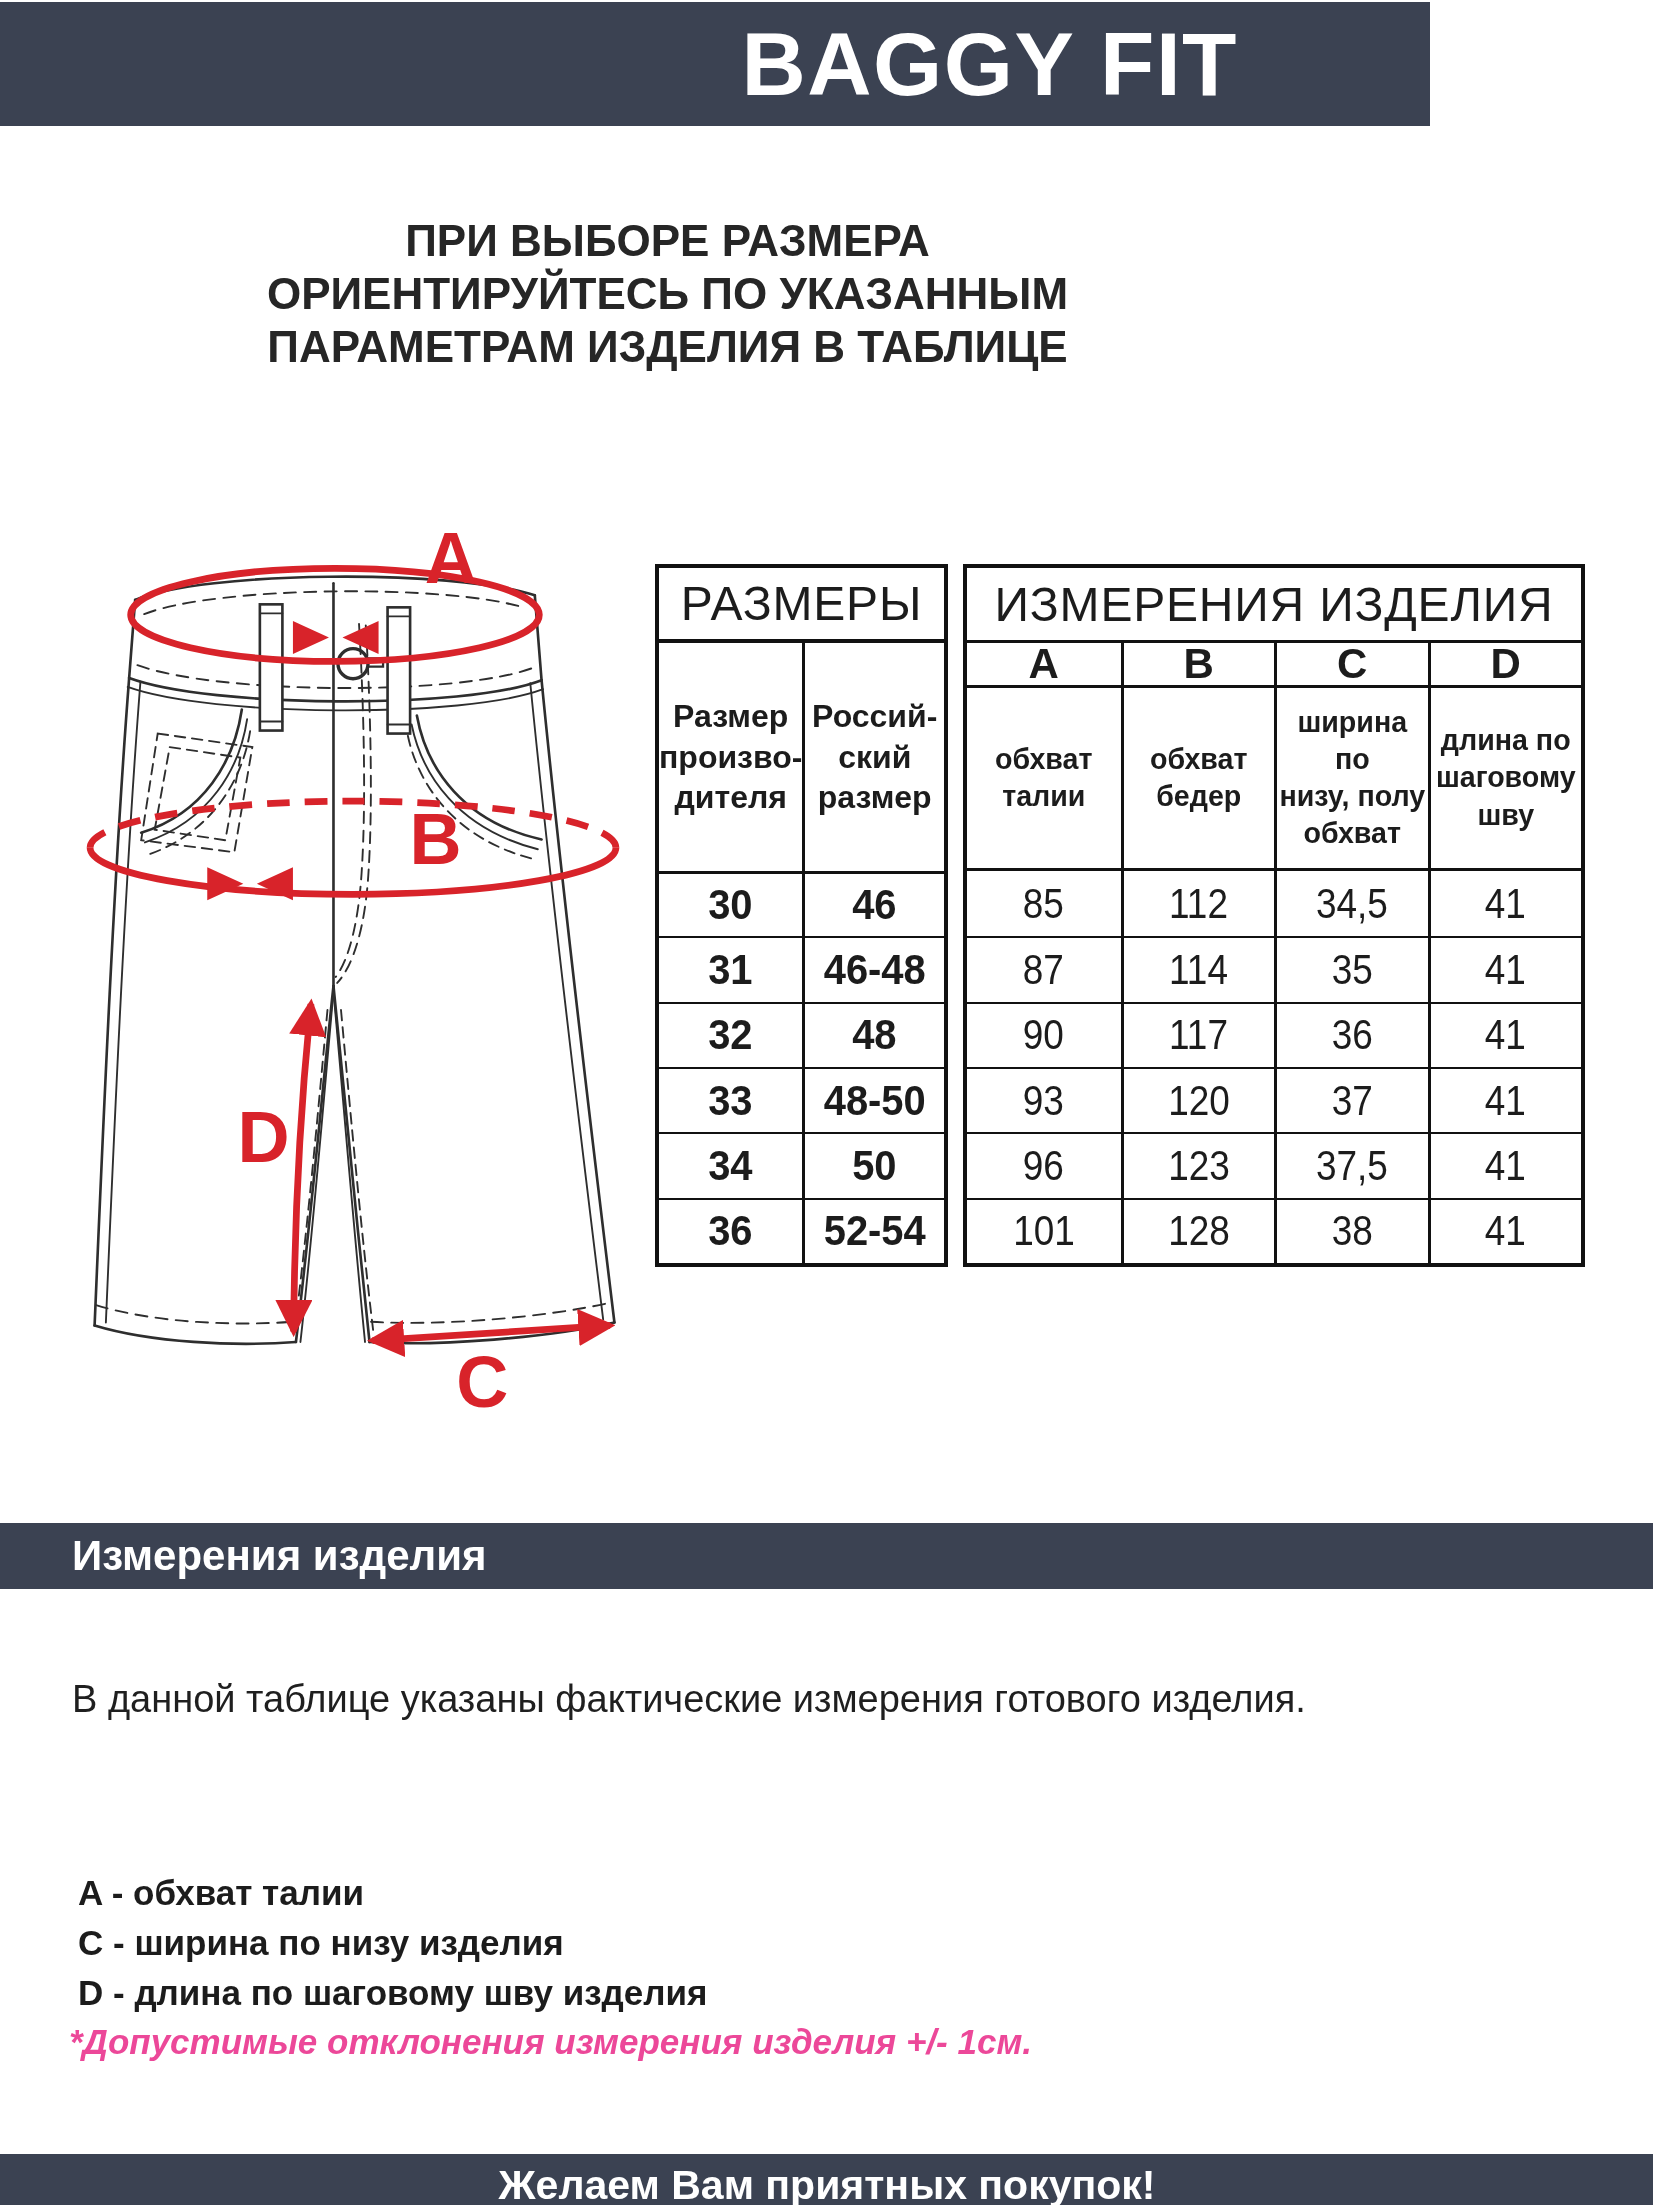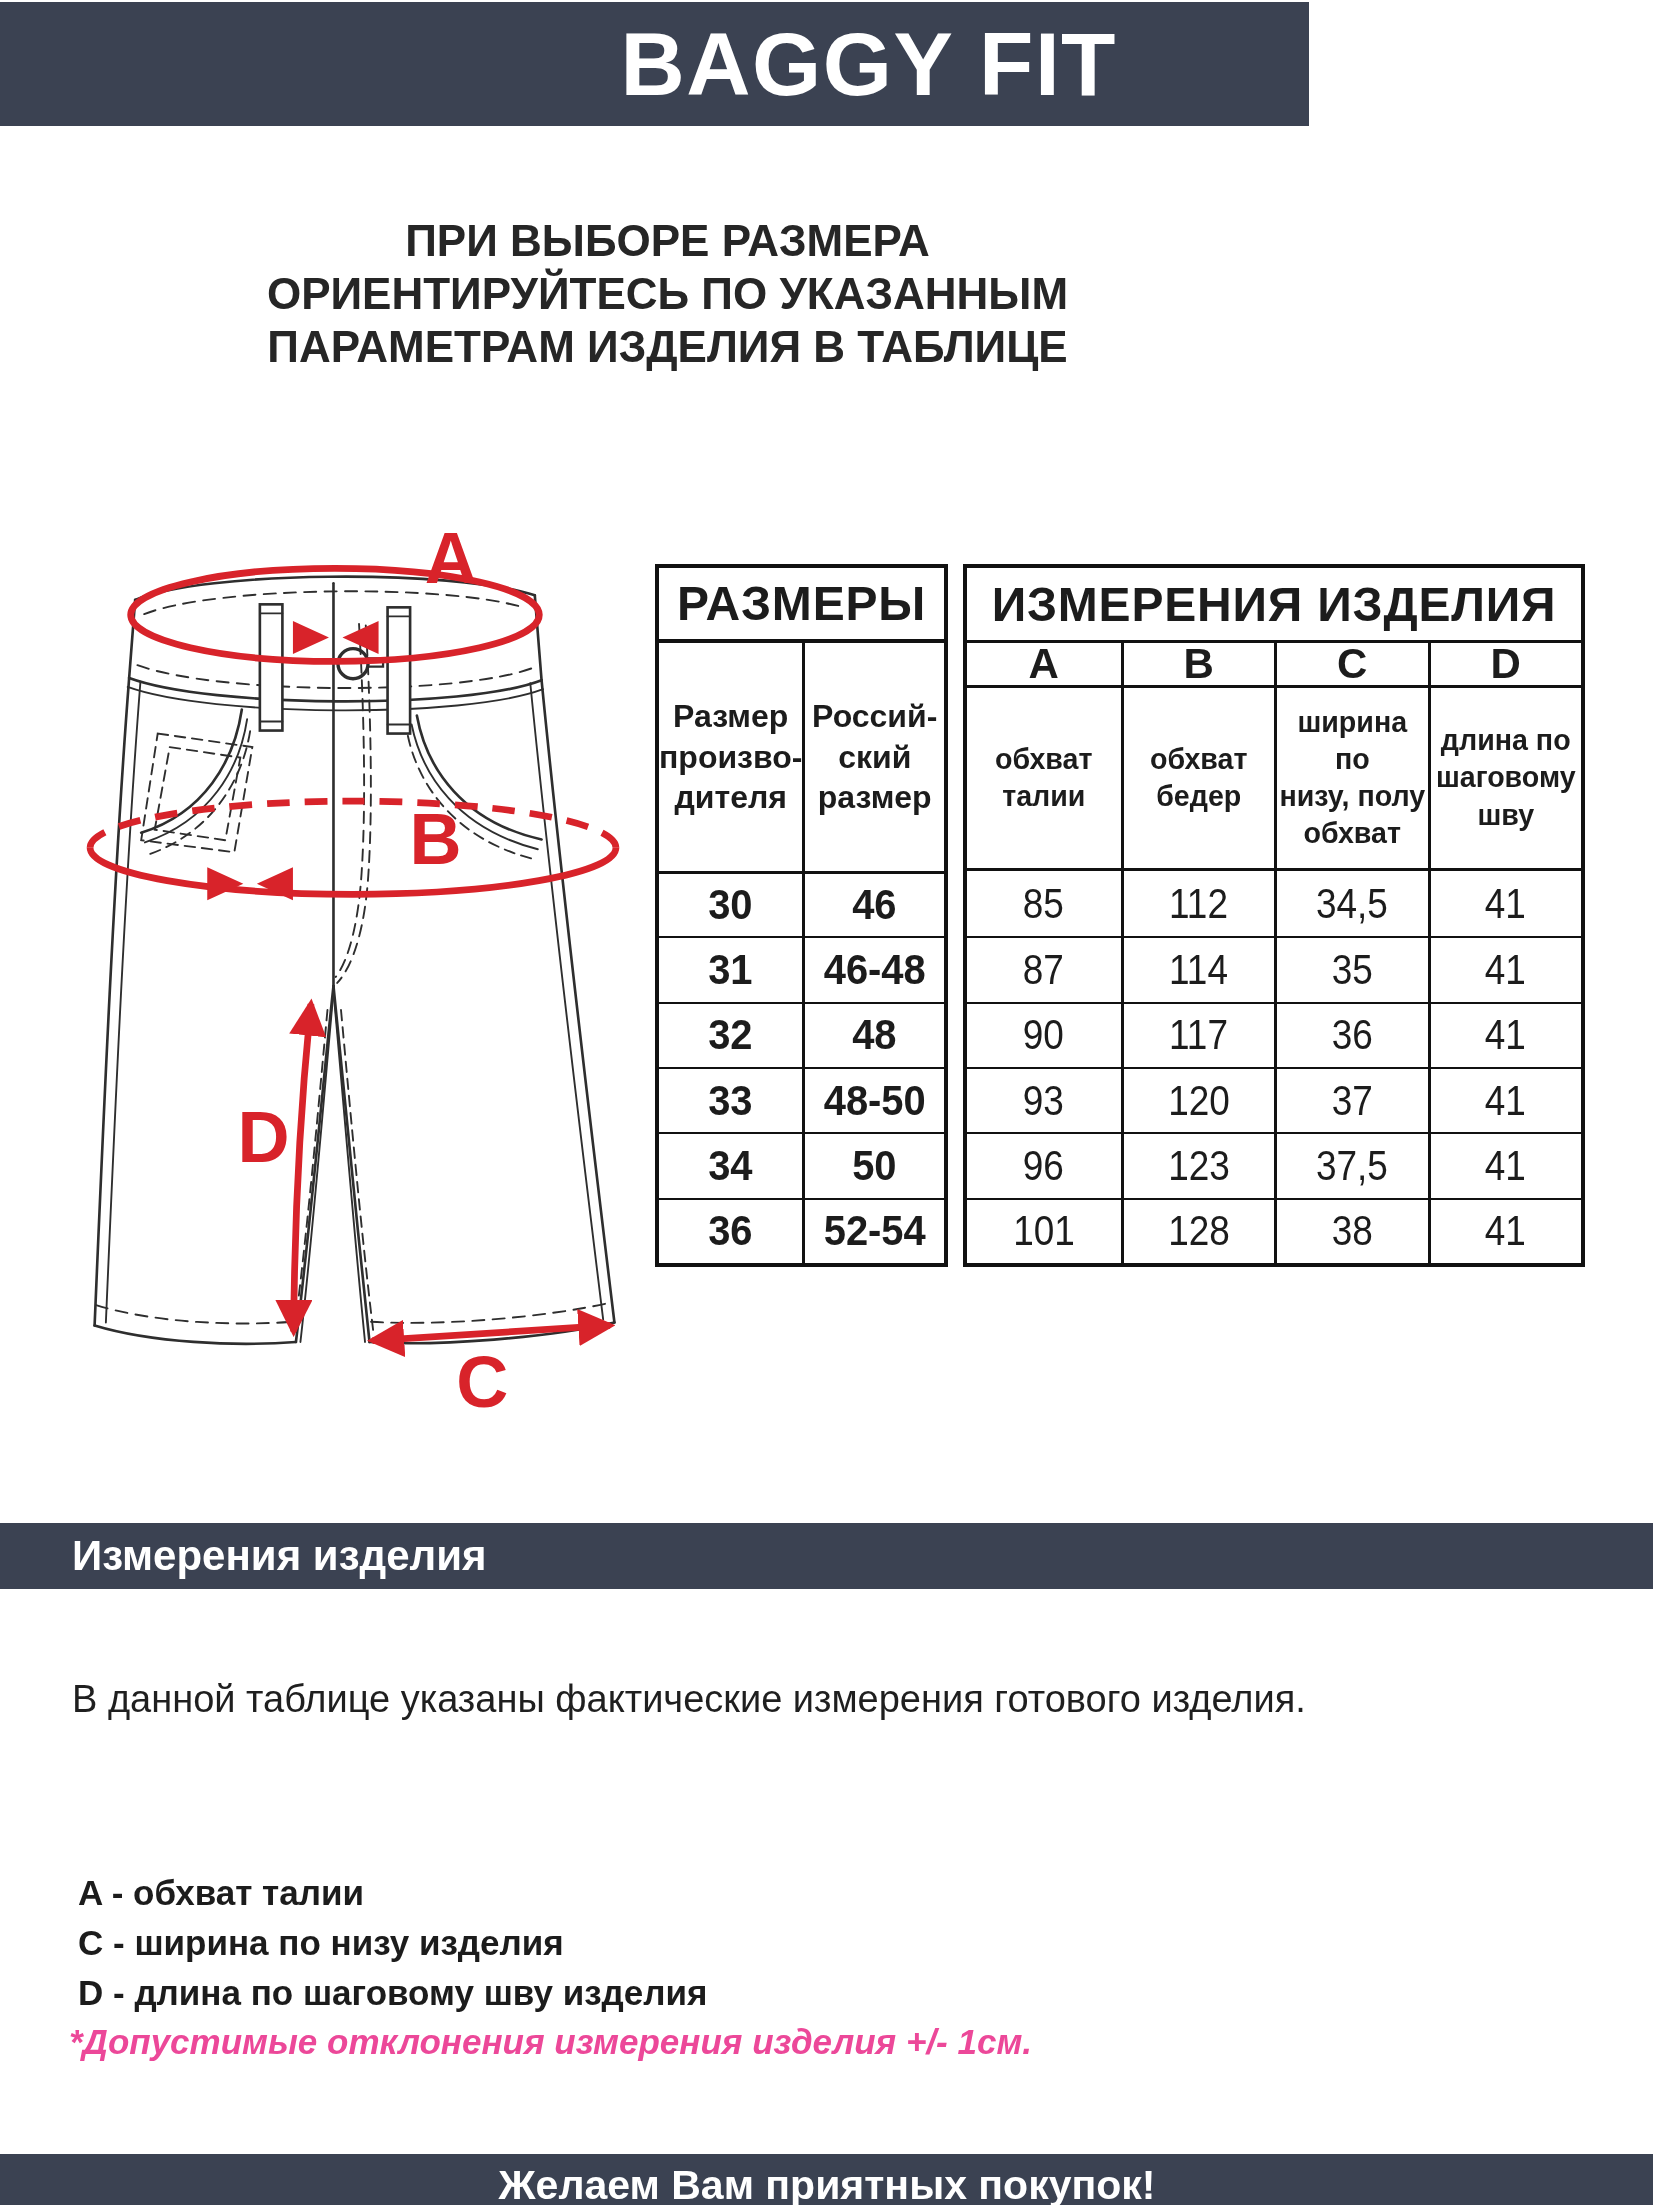--- a/index.html
+++ b/index.html
@@ -2,21 +2,21 @@
 <html style="font-size:12px"><head>
 <meta charset="utf-8">
 <style>
   html,body{margin:0;padding:0;background:#ffffff;}
   .page{
     position:relative;width:1654px;height:2205px;overflow:hidden;background:#fff;
     font-family:"Liberation Sans","DejaVu Sans",sans-serif;color:#1c1c1c;
   }
   
   .topbar{
-    position:absolute;left:0;top:2.3px;width:1309px;height:124px;background:#3b4252;
+    position:absolute;left:0;top:2.3px;width:1430px;height:124px;background:#3b4252;
     display:flex;align-items:center;justify-content:flex-end;box-sizing:border-box;padding-right:192px;
   }
   .topbar .brand{color:#fff;font-weight:bold;font-size:89px;letter-spacing:1.5px;white-space:nowrap;}
   
   .intro{
     position:absolute;left:0;top:215px;width:1335px;text-align:center;
     font-size:44px;font-weight:bold;line-height:1.2;color:#262626;white-space:pre-line;letter-spacing:0px;
   }
   
   .diagram{position:absolute;left:30px;top:511px;width:631px;height:1007px;}
@@ -29,21 +29,21 @@
   .tbl-right{left:963px;top:564px;width:622px;height:703px;
     grid-template-columns:repeat(4,1fr);grid-template-rows:75px 45px 183px repeat(6,1fr);}
   .cell{display:flex;align-items:center;justify-content:center;text-align:center;box-sizing:border-box;}
   .b-left{border-left:3px solid #111;}
   .b-top3{border-top:2.3px solid #111;}
   .b-top5{border-top:3.8px solid #111;align-items:center;}
   .b-bot6{border-bottom:4.5px solid #111;}
   .b-bot5{border-bottom:3.8px solid #111;}
   .span2{grid-column:1 / span 2;}
   .span4{grid-column:1 / span 4;}
-  .tbl-title{font-size:48px;font-weight:bold;letter-spacing:0.8px;}
+  .tbl-title{font-size:48px;font-weight:normal;letter-spacing:0.8px;}
   .h2{font-size:32px;font-weight:bold;line-height:1.28;white-space:pre-line;}
   .letter{font-size:42px;font-weight:bold;}
   .desc{font-size:28.6px;font-weight:bold;line-height:1.3;white-space:pre-line;}
   .sz{font-size:42px;font-weight:bold;display:inline-block;transform:scaleX(.95);}
   .val{font-size:42px;font-weight:400;display:inline-block;transform:scaleX(.88);}
   
   .sectionbar{
     position:absolute;left:0;top:1523px;width:1654px;height:66px;background:#3b4252;
     display:flex;align-items:center;box-sizing:border-box;padding-left:72px;
   }

